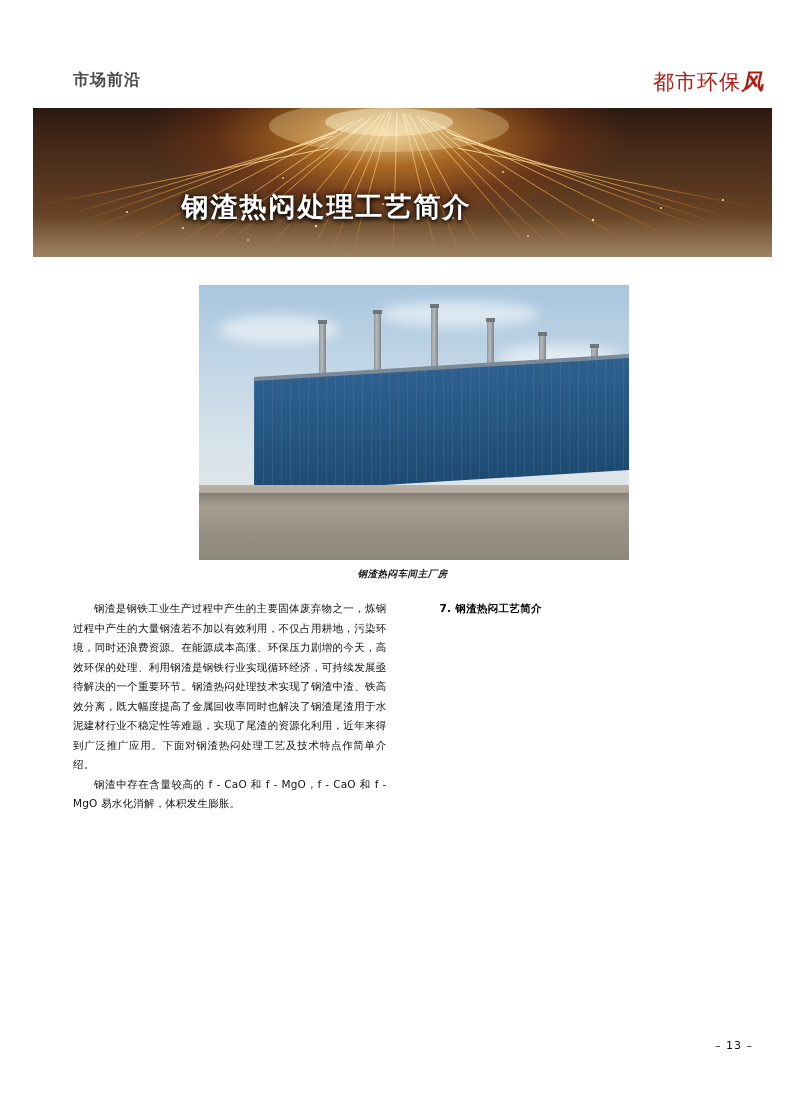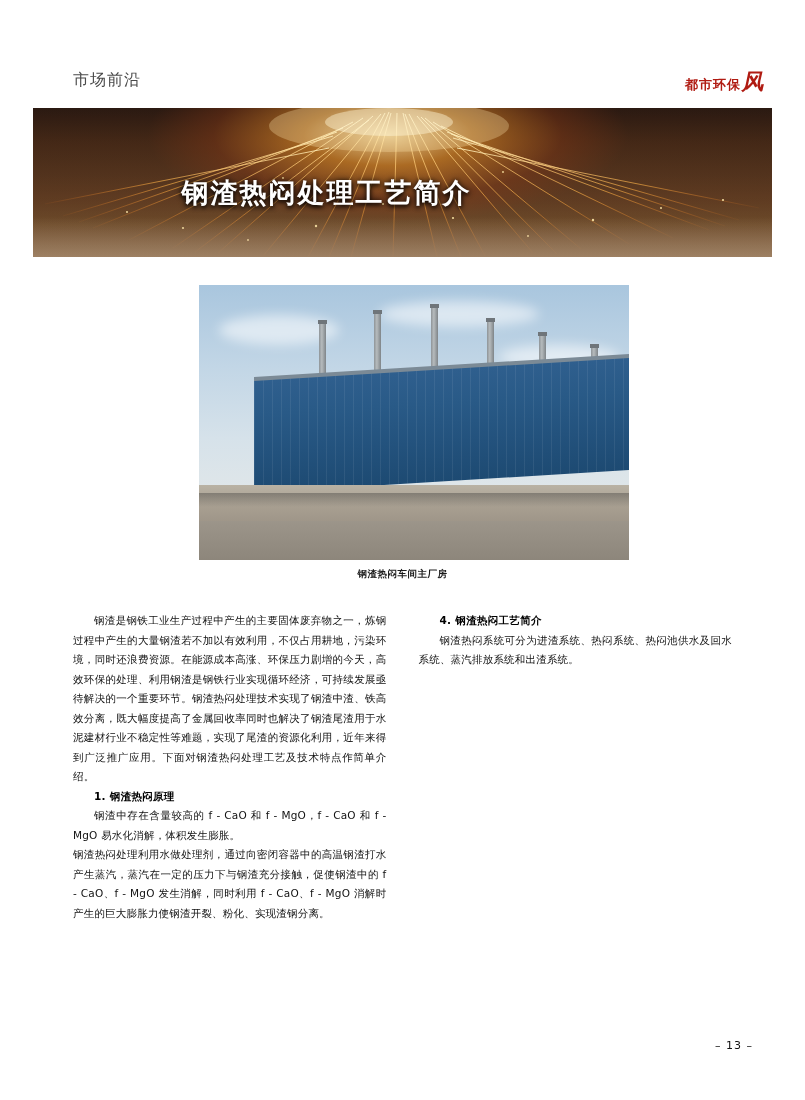--- a/index.html
+++ b/index.html
@@ -24,35 +24,35 @@
     position: absolute;
     left: 0; top: 0;
     width: 805px;
     height: 108px;
   }
   .section-label {
     position: absolute;
     left: 73px;
     top: 70px;
     font-size: 16px;
-    font-weight: normal;
+    font-weight: bold;
     color: #4a4a4a;
     letter-spacing: 1px;
     font-family: "DejaVu Sans", "Liberation Sans", sans-serif;
   }
   .brand {
     position: absolute;
     right: 40px;
     top: 67px;
     display: flex;
     align-items: baseline;
   }
   .brand-text {
-    font-size: 13px;
-    font-weight: bold;
+    font-size: 21px;
+    font-weight: normal;
     color: #b01b12;
     letter-spacing: 1px;
     font-family: "DejaVu Sans", "Liberation Sans", sans-serif;
   }
   .brand-mark {
     margin-left: 2px;
     font-size: 22px;
     color: #b01b12;
     font-weight: bold;
     transform: skewX(-12deg);
@@ -71,21 +71,21 @@
       radial-gradient(ellipse 300px 110px at 48% 18%, rgba(255,225,160,0.85) 0%, rgba(240,150,40,0.55) 28%, rgba(120,50,20,0.45) 58%, rgba(40,22,16,0.2) 80%),
       linear-gradient(180deg, #2b1a12 0%, #4a2c18 22%, #5d3a20 45%, #6d4526 62%, #7d5730 78%, #8a6a48 100%);
   }
   .hero-sparks {
     position: absolute;
     inset: 0;
   }
   .hero-title {
     position: absolute;
     left: 0;
-    top: 67px;
+    top: 81px;
     width: 587px;
     text-align: center;
     font-size: 27px;
     font-weight: bold;
     color: #ffffff;
     letter-spacing: 2px;
     text-shadow: 0 0 6px rgba(0,0,0,0.85), 0 2px 4px rgba(0,0,0,0.9);
     font-family: "DejaVu Sans", "Liberation Sans", sans-serif;
   }
   .hero-bottom-fade {
@@ -101,20 +101,21 @@
     left: 73px;
     top: 257px;
     width: 659px;
   }
 
   
   .figure {
     position: relative;
     width: 408px;
     margin: 28px auto 0 auto;
+    font-style: italic;
   }
   .figure-img {
     position: relative;
     width: 430px;
     height: 275px;
     overflow: hidden;
     background: linear-gradient(180deg, #cfe0ef 0%, #bcd3e6 35%, #c9d9e6 55%, #9e9b92 70%, #8a8madjust 100%);
   }
   .sky {
     position: absolute;
@@ -179,21 +180,21 @@
     font-size: 9.5px;
     font-weight: bold;
     color: #1a1a1a;
     letter-spacing: 0.5px;
   }
 
   
   .columns {
     display: flex;
     gap: 32px;
-    margin-top: 30px;
+    margin-top: 18px;
     justify-content: space-between;
   }
   .col {
     width: 315px;
   }
   p.body {
     margin: 0 0 0 0;
     font-size: 10.5px;
     line-height: 19.5px;
     color: #111111;
@@ -324,25 +325,22 @@
         <div class="ground"></div>
         <div class="shadow-strip"></div>
         <div class="road"></div>
       </div>
       <div class="figure-caption">钢渣热闷车间主厂房</div>
     </div>
 
     <div class="columns">
       <div class="col">
         <p class="body indent">钢渣是钢铁工业生产过程中产生的主要固体废弃物之一，炼钢过程中产生的大量钢渣若不加以有效利用，不仅占用耕地，污染环境，同时还浪费资源。在能源成本高涨、环保压力剧增的今天，高效环保的处理、利用钢渣是钢铁行业实现循环经济，可持续发展亟待解决的一个重要环节。钢渣热闷处理技术实现了钢渣中渣、铁高效分离，既大幅度提高了金属回收率同时也解决了钢渣尾渣用于水泥建材行业不稳定性等难题，实现了尾渣的资源化利用，近年来得到广泛推广应用。下面对钢渣热闷处理工艺及技术特点作简单介绍。</p>
-        <h3 class="sub">1. 钢渣热闷原理</h3>
         <p class="body indent">钢渣中存在含量较高的 f - CaO 和 f - MgO，f - CaO 和 f - MgO 易水化消解，体积发生膨胀。</p>
-        <p class="body">钢渣热闷处理利用水做处理剂，通过向密闭容器中的高温钢渣打水产生蒸汽，蒸汽在一定的压力下与钢渣充分接触，促使钢渣中的 f - CaO、f - MgO 发生消解，同时利用 f - CaO、f - MgO 消解时产生的巨大膨胀力使钢渣开裂、粉化、实现渣钢分离。</p>
       </div>
       <div class="col">
-        <h3 class="sub">4. 钢渣热闷工艺简介</h3>
-        <p class="body indent">钢渣热闷系统可分为进渣系统、热闷系统、热闷池供水及回水系统、蒸汽排放系统和出渣系统。</p>
+        <h3 class="sub">7. 钢渣热闷工艺简介</h3>
       </div>
     </div>
   </div>
 
   <div class="page-number">– 13 –</div>
 </div>
 
 </body></html>

